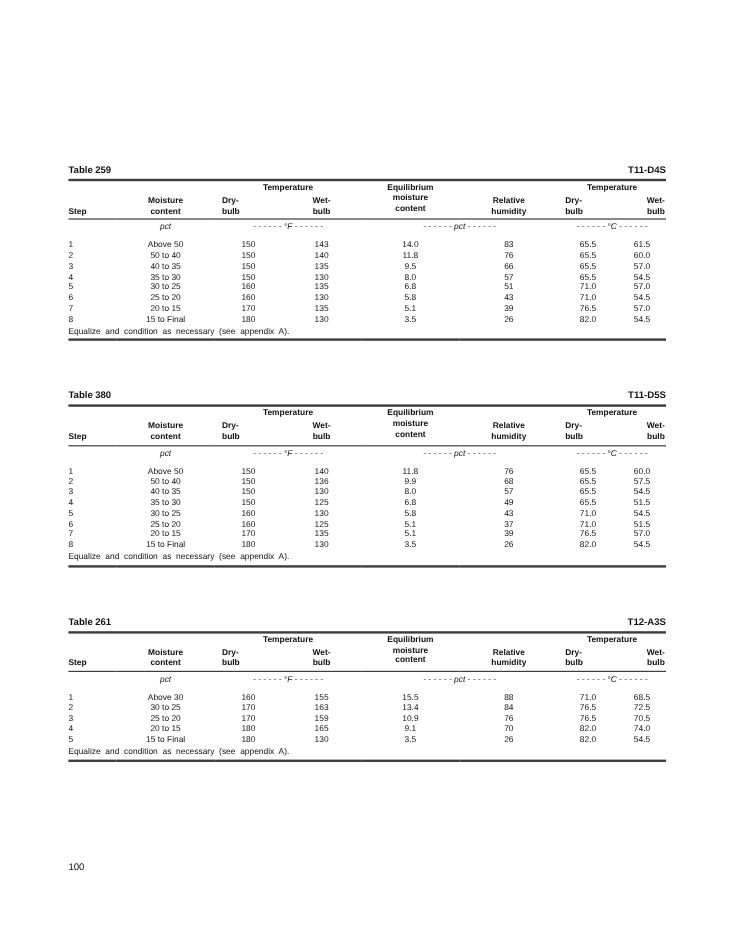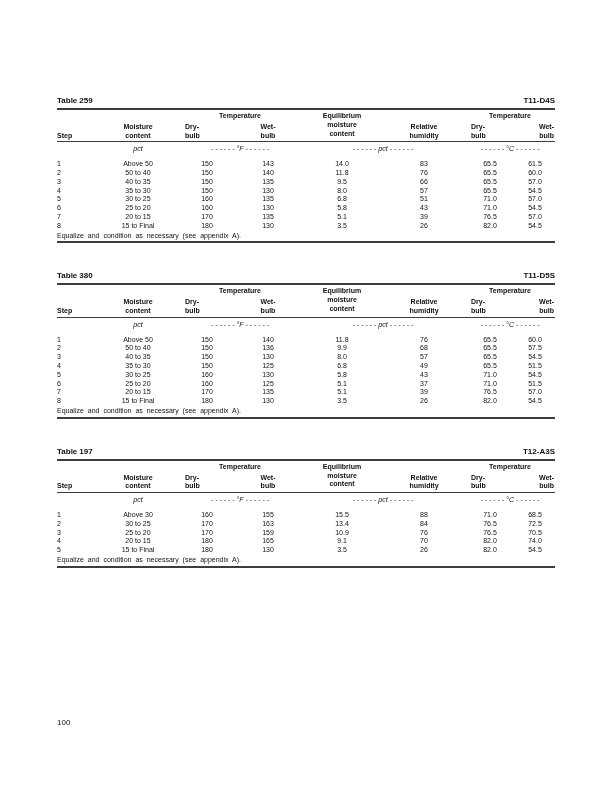--- a/index.html
+++ b/index.html
@@ -20,20 +20,21 @@
     width: 498px;
   }
   .drytable { margin-bottom: 28px; }
   .caption-row {
     display: flex;
     justify-content: space-between;
     font-size: 8px;
     font-weight: bold;
     padding-bottom: 3px;
     border-bottom: 2px solid #3d3d3d;
+    margin-top: 41px;
   }
   .tbl-label .t-num { margin-left: 2px; }
   table.sched {
     width: 100%;
     border-collapse: collapse;
     table-layout: fixed;
     font-size: 7px;
     line-height: 8.8px;
   }
   col.c0 { width: 40px; }
@@ -358,21 +359,21 @@
       <tfoot>
         <tr class="footer-row">
           <td colspan="8">Equalize and condition as necessary (see appendix A).</td>
         </tr>
       </tfoot>
     </table>
   </section>
 
   <section class="drytable">
     <div class="caption-row">
-      <span class="tbl-label"><span class="t-word">Table</span><span class="t-num">197</span></span>
+      <span class="tbl-label"><span class="t-word">Table</span><span class="t-num">261</span></span>
       <span class="tbl-code">T12-A3S</span>
     </div>
     <table class="sched">
       <colgroup>
         <col class="c0">
               <col class="c1">
               <col class="c2">
               <col class="c3">
         <col class="c4">
               <col class="c5">

